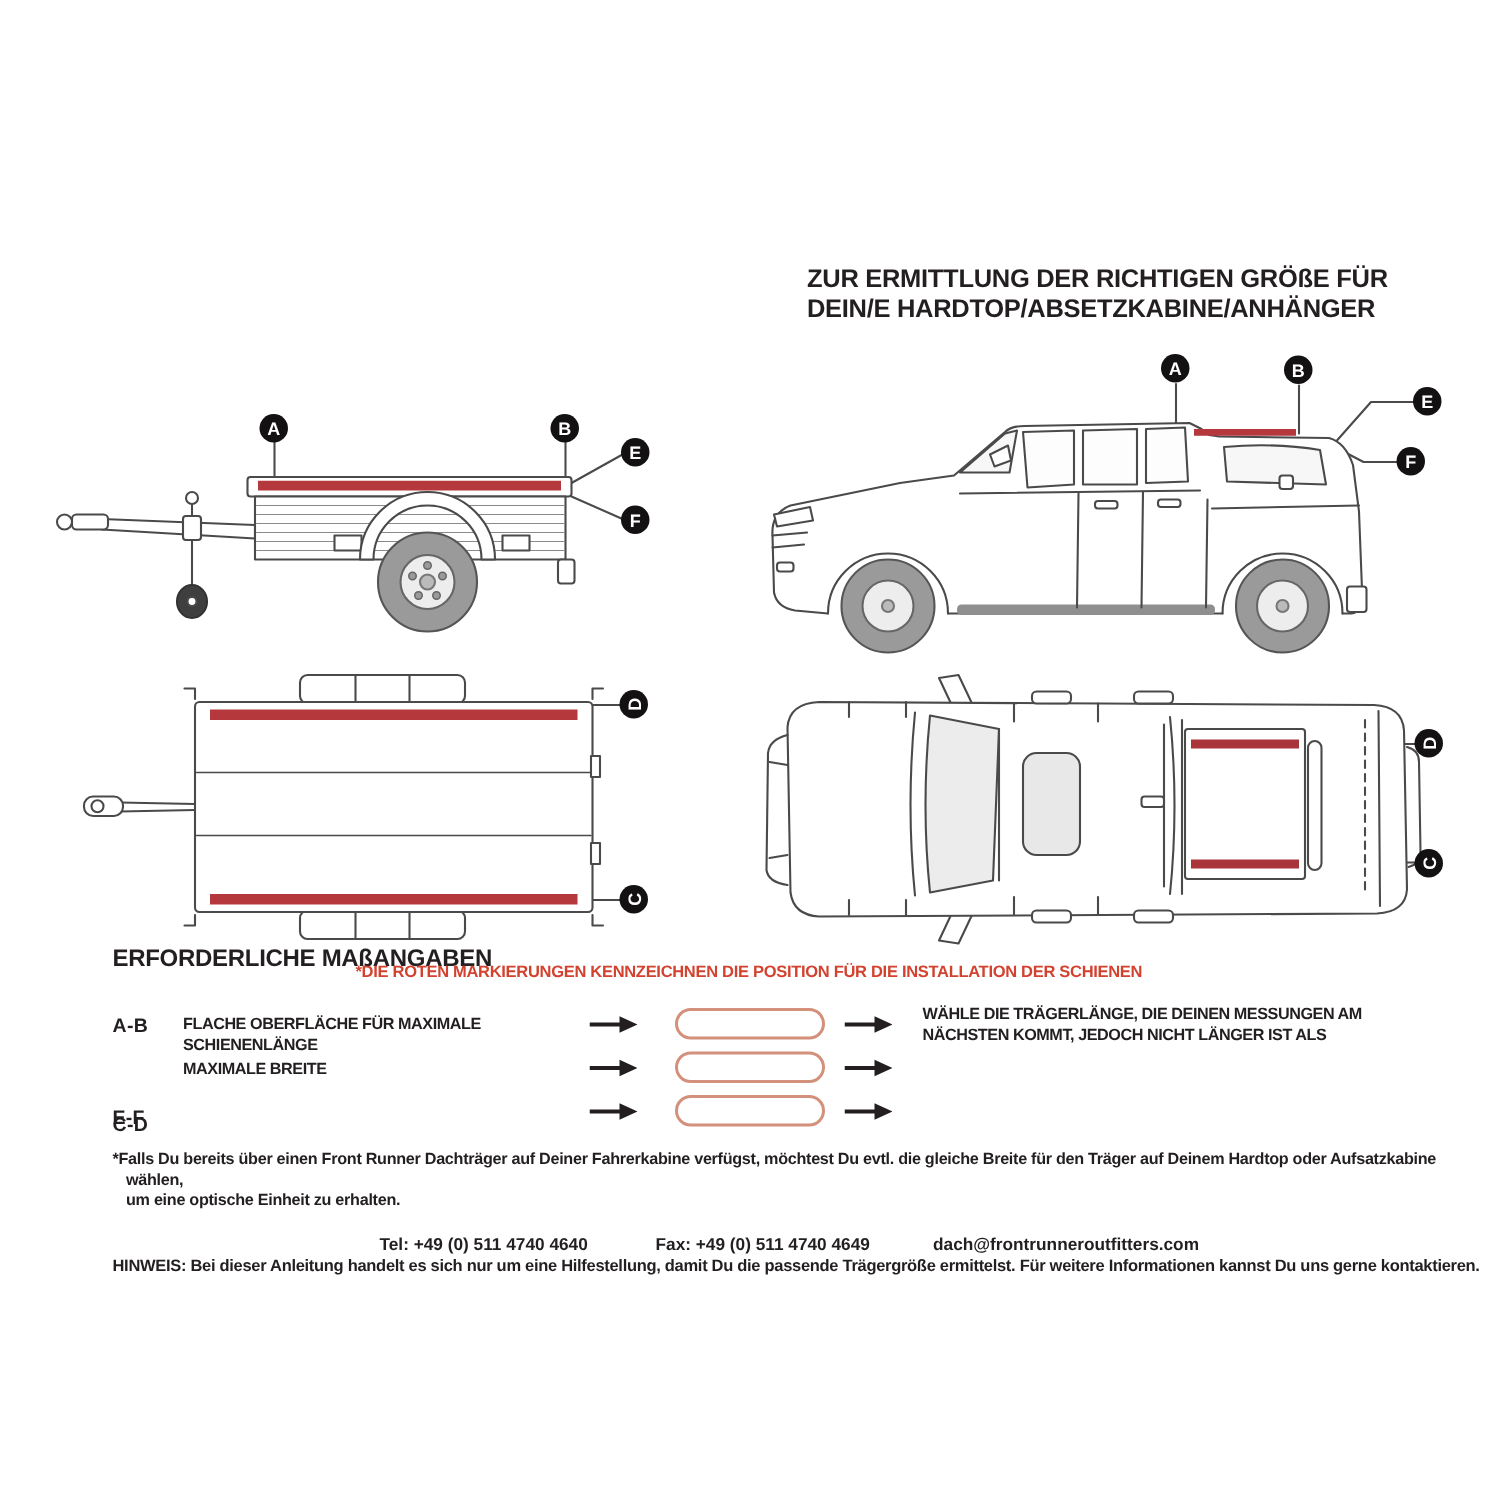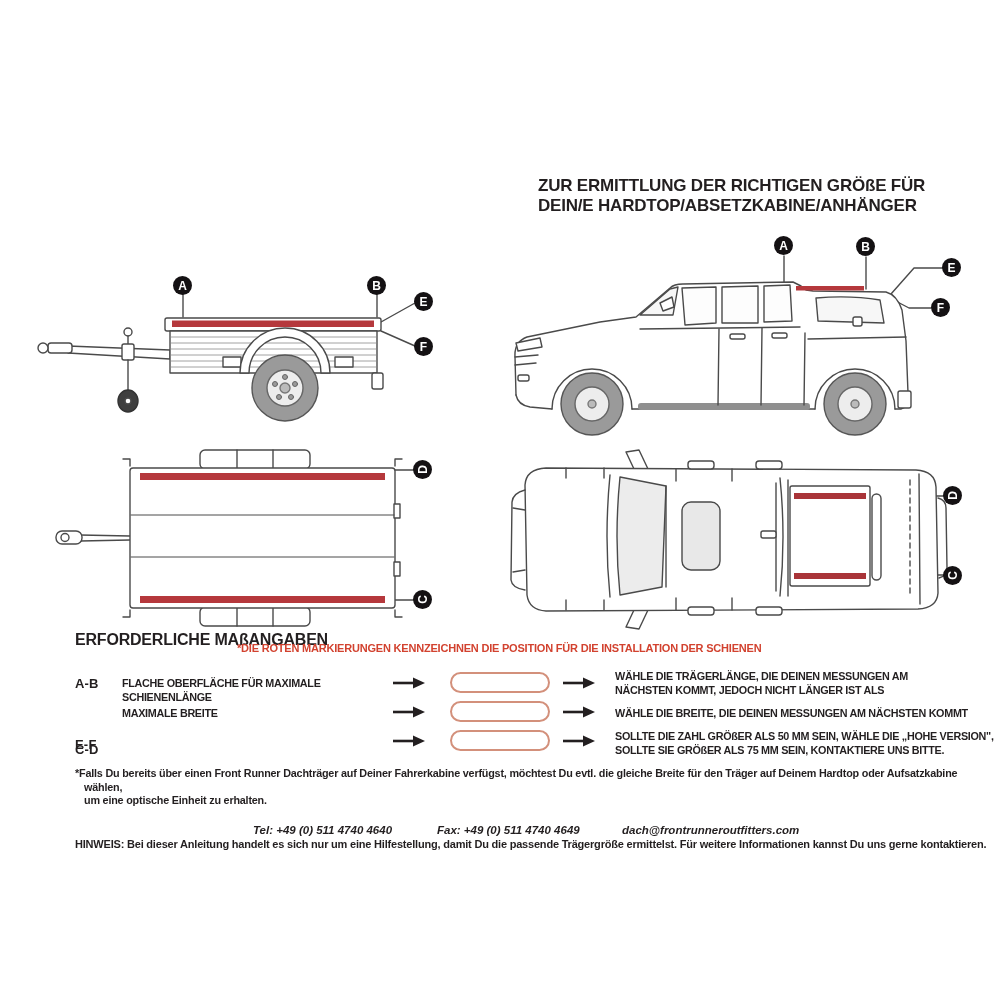--- a/index.html
+++ b/index.html
@@ -18,21 +18,21 @@
   .mhead{left:75px;top:631px;font-size:16px;font-weight:bold;letter-spacing:-0.2px;}
   .mnote{left:237px;top:642px;font-size:11px;font-weight:bold;color:#d2422f;letter-spacing:-0.2px;}
   .mcode{font-size:13px;font-weight:bold;letter-spacing:0.2px;}
   .mdesc{font-size:10.8px;font-weight:bold;letter-spacing:-0.3px;line-height:13.5px;white-space:pre-line;width:285px;}
   .mres{font-size:10.8px;font-weight:bold;letter-spacing:-0.3px;line-height:13.5px;white-space:pre-line;width:380px;}
   .pill{position:absolute;width:100px;height:21px;border:2px solid #d3907b;border-radius:12px;
         box-sizing:border-box;background:#fff;}
   .footnote{left:75px;top:767px;width:890px;font-size:10.8px;font-weight:bold;line-height:13.5px;
             white-space:pre-line;padding-left:9px;text-indent:-9px;letter-spacing:-0.2px;}
   .hinweis{left:75px;top:800px;font-size:11px;font-weight:bold;white-space:nowrap;letter-spacing:-0.2px;margin-top:38px;}
-  .contact{top:824px;font-size:11.5px;font-weight:bold;white-space:nowrap;font-style:italic;}
+  .contact{top:824px;font-size:11.5px;font-weight:bold;white-space:nowrap;}
   svg{display:block;}
 </style>
 </head>
 <body>
 
 <div class="page">
 
   <div class="abs subtitle">ZUR ERMITTLUNG DER RICHTIGEN GRÖßE FÜR
 DEIN/E HARDTOP/ABSETZKABINE/ANHÄNGER</div>
 
@@ -268,38 +268,35 @@
         <polygon points="20,0.5 32,6 20,11.5" fill="#231f20"></polygon>
       </svg>
   </div>
   <div class="pill" style="left:450px;top:701px;"></div>
   <div class="abs" style="left:563px;top:706px;">
     <svg width="32" height="12">
         <line x1="0" y1="6" x2="22" y2="6" stroke="#231f20" stroke-width="2.6"></line>
         <polygon points="20,0.5 32,6 20,11.5" fill="#231f20"></polygon>
       </svg>
   </div>
-  <div class="abs mres" style="left:615px;top:707px;">WÄHLE DIE BREITE, DIE DEINEN MESSUNGEN AM NÄCHSTEN KOMMT</div>
 
   <div class="abs mcode" style="left:75px;top:737px;">E-F</div>
   <div class="abs" style="left:393px;top:735px;">
     <svg width="32" height="12">
         <line x1="0" y1="6" x2="22" y2="6" stroke="#231f20" stroke-width="2.6"></line>
         <polygon points="20,0.5 32,6 20,11.5" fill="#231f20"></polygon>
       </svg>
   </div>
   <div class="pill" style="left:450px;top:730px;"></div>
   <div class="abs" style="left:563px;top:735px;">
     <svg width="32" height="12">
         <line x1="0" y1="6" x2="22" y2="6" stroke="#231f20" stroke-width="2.6"></line>
         <polygon points="20,0.5 32,6 20,11.5" fill="#231f20"></polygon>
       </svg>
   </div>
-  <div class="abs mres" style="left:615px;top:730px;">SOLLTE DIE ZAHL GRÖßER ALS 50 MM SEIN, WÄHLE DIE „HOHE VERSION",
-SOLLTE SIE GRÖßER ALS 75 MM SEIN, KONTAKTIERE UNS BITTE.</div>
 
   <div class="abs footnote">*Falls Du bereits über einen Front Runner Dachträger auf Deiner Fahrerkabine verfügst, möchtest Du evtl. die gleiche Breite für den Träger auf Deinem Hardtop oder Aufsatzkabine wählen,
 um eine optische Einheit zu erhalten.</div>
   <div class="abs hinweis">HINWEIS: Bei dieser Anleitung handelt es sich nur um eine Hilfestellung, damit Du die passende Trägergröße ermittelst. Für weitere Informationen kannst Du uns gerne kontaktieren.</div>
   <div class="abs contact" style="left:253px;">Tel: +49 (0) 511 4740 4640</div>
   <div class="abs contact" style="left:437px;">Fax: +49 (0) 511 4740 4649</div>
   <div class="abs contact" style="left:598px;margin-left:24px;">dach@frontrunneroutfitters.com</div>
 
 </div>
 

